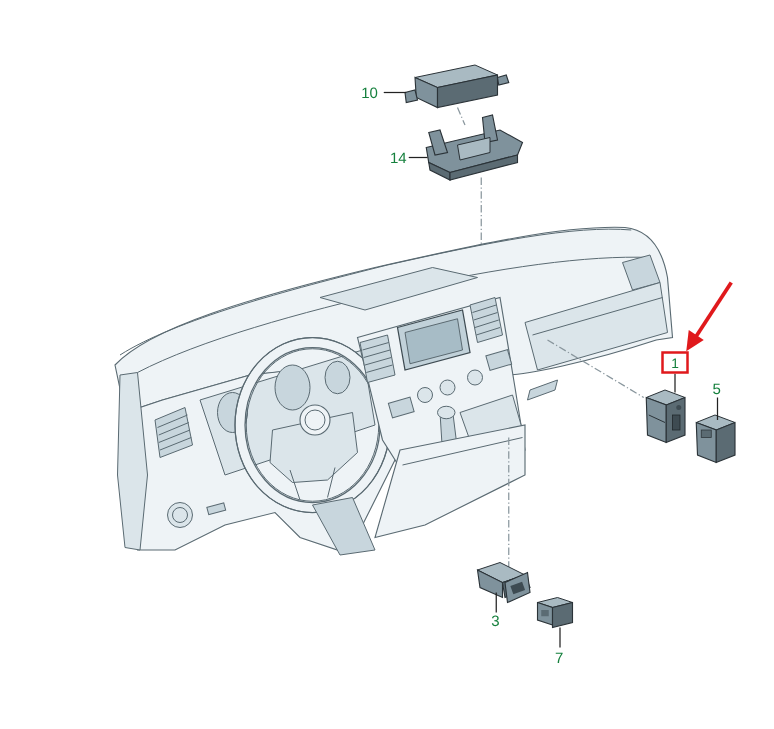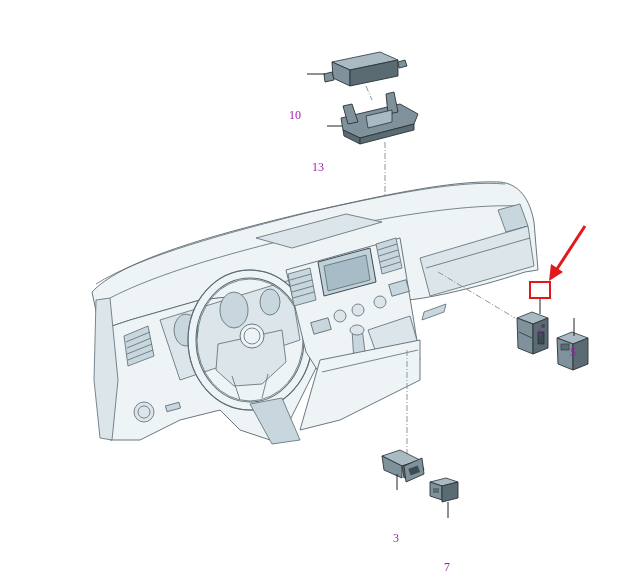--- a/index.html
+++ b/index.html
@@ -1,18 +1,18 @@
 <!DOCTYPE html>
 <html><head>
   <meta charset="utf-8">
   <style>
     html, body { margin: 0; padding: 0; background: #ffffff; }
     body { width: 619px; height: 583px; position: relative; overflow: hidden; font-family: "Liberation Sans", sans-serif; }
     #diagram { position: absolute; left: 0; top: 0; width: 619px; height: 583px; }
-    .callout-label { position: absolute; font-family: Liberation Serif, serif; font-size: 12px; color: #a21caf; line-height: 12px; margin-top: 41px; }
+    .callout-label { position: absolute; font-family: Liberation Sans, sans-serif; font-size: 12px; color: #15803d; line-height: 12px; }
     .callout-box { position: absolute; border: 2px solid #e0191c; box-sizing: border-box; }
     .part-fill { fill: #7f929c; stroke: #2b3338; stroke-width: 0.9; }
     .part-dark { fill: #5b6b73; stroke: #2b3338; stroke-width: 0.9; }
     .part-light { fill: #a9bac2; stroke: #2b3338; stroke-width: 0.8; }
     .dash-fill { fill: #eef3f6; stroke: #5a6a72; stroke-width: 0.9; }
     .dash-mid { fill: #dbe5ea; stroke: #5a6a72; stroke-width: 0.8; }
     .dash-shade { fill: #c8d6dd; stroke: #5a6a72; stroke-width: 0.8; }
     .dash-line { fill: none; stroke: #5a6a72; stroke-width: 0.8; }
     .leader { stroke: #222; stroke-width: 1; fill: none; }
     .dashed { stroke: #8a979e; stroke-width: 1; stroke-dasharray: 6 2 1 2; fill: none; }
@@ -168,20 +168,20 @@
   </g>
   <line class="leader" x1="448" y1="502" x2="448" y2="518"></line>
 
   <g>
     <line x1="585" y1="226" x2="555" y2="272" stroke="#e0191c" stroke-width="3"></line>
     <polygon points="549,281 551,264 563,272" fill="#e0191c"></polygon>
   </g>
 </svg>
 
 <div class="callout-label" style="left:289px; top:68px;">10</div>
-<div class="callout-label" style="left:312px; top:120px;">13</div>
+<div class="callout-label" style="left:312px; top:120px;">14</div>
 
 <div class="callout-box" style="left:529px; top:281px; width:22px; height:18px;"></div>
 <div class="callout-label" style="left:537px; top:285px; font-size:11px;">1</div>
 
 <div class="callout-label" style="left:570px; top:305px;">5</div>
 <div class="callout-label" style="left:393px; top:491px;">3</div>
 <div class="callout-label" style="left:444px; top:520px;">7</div>
 
 </body></html>

